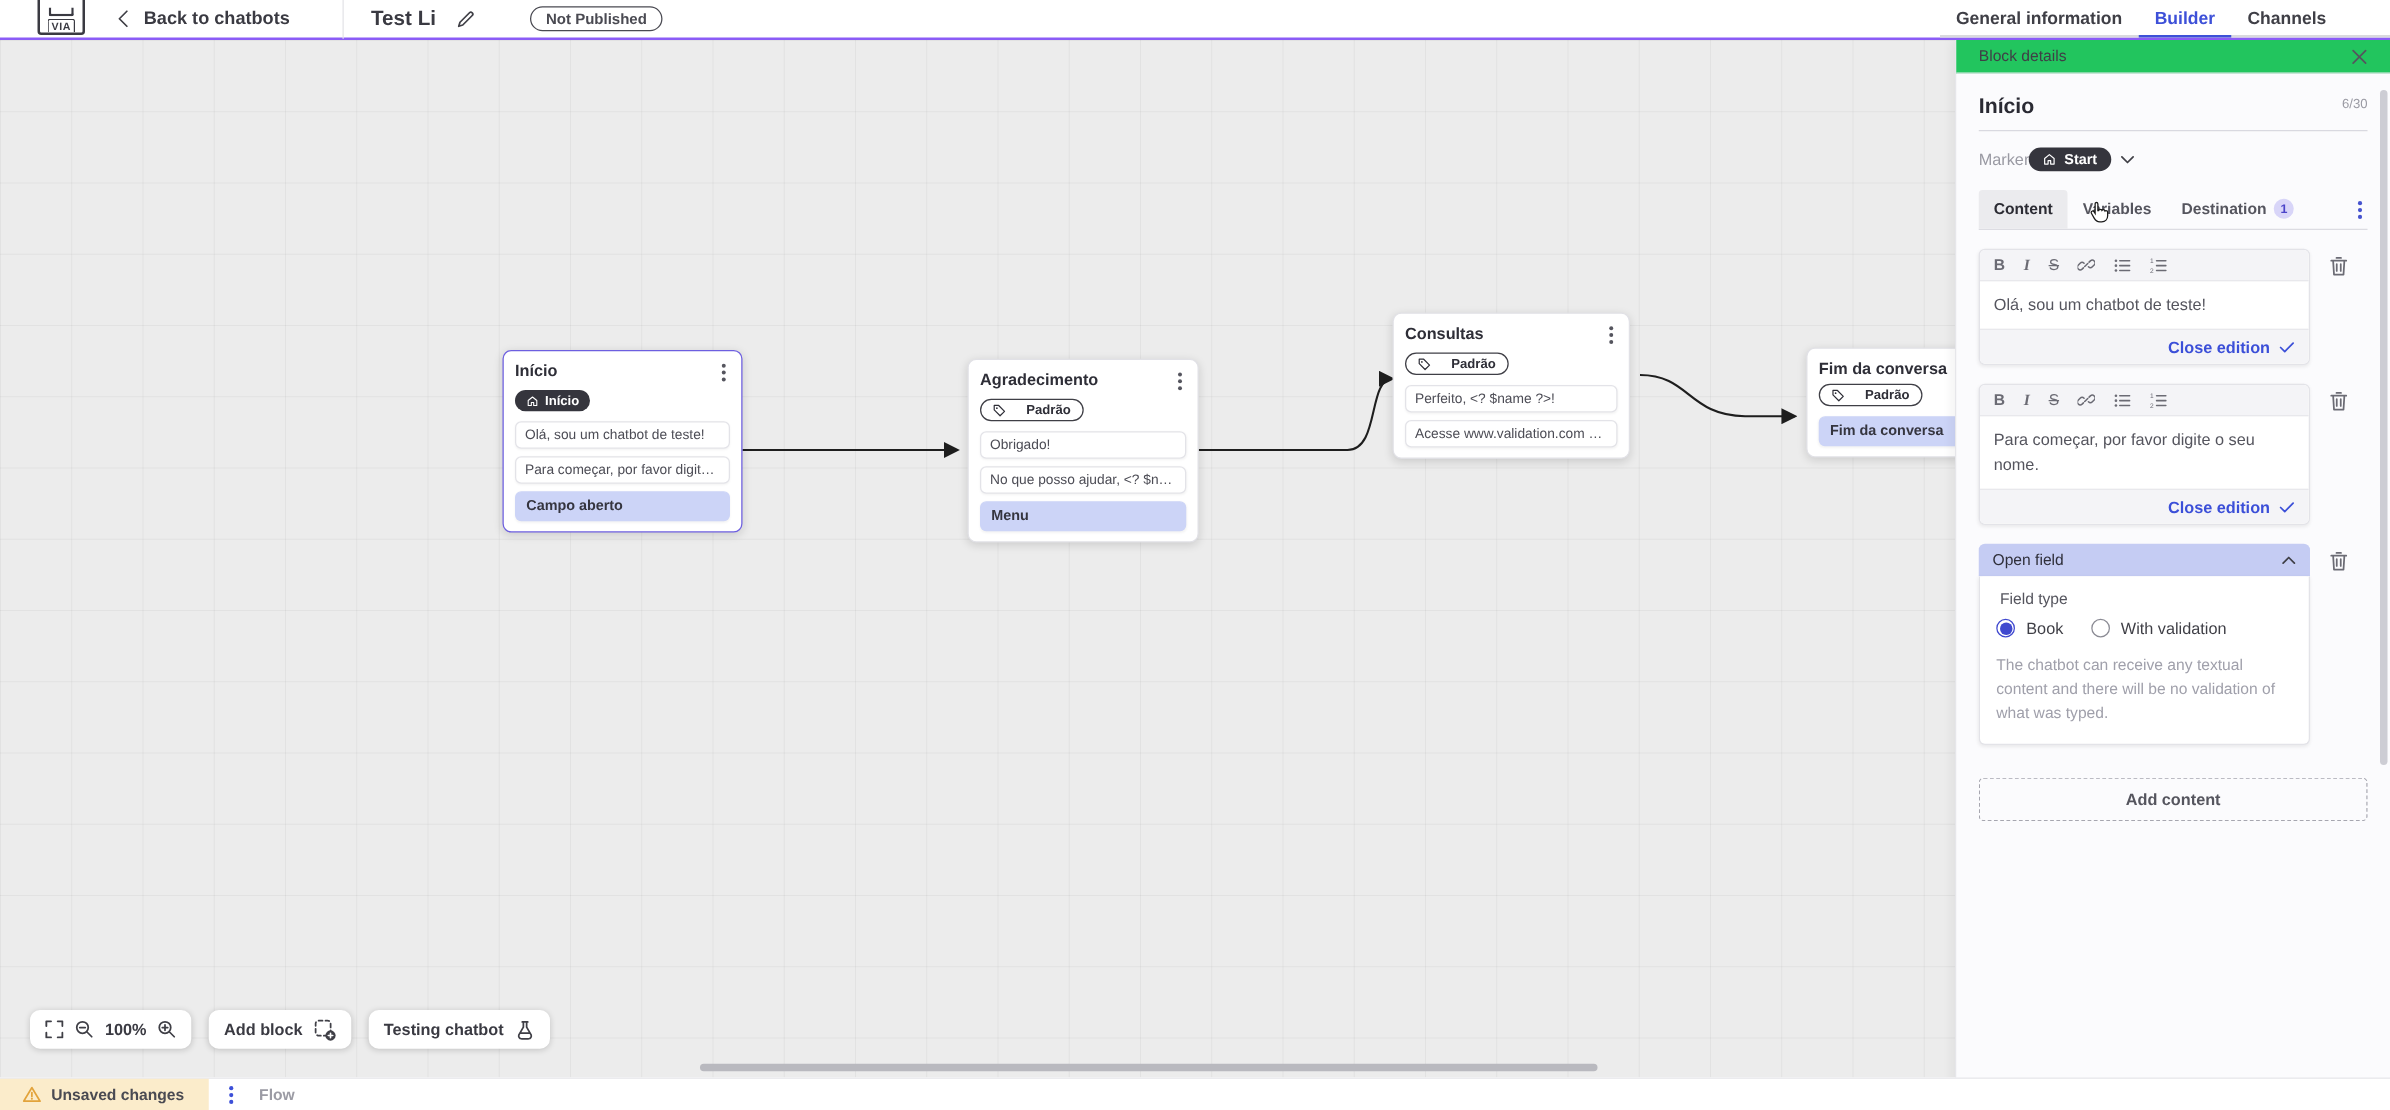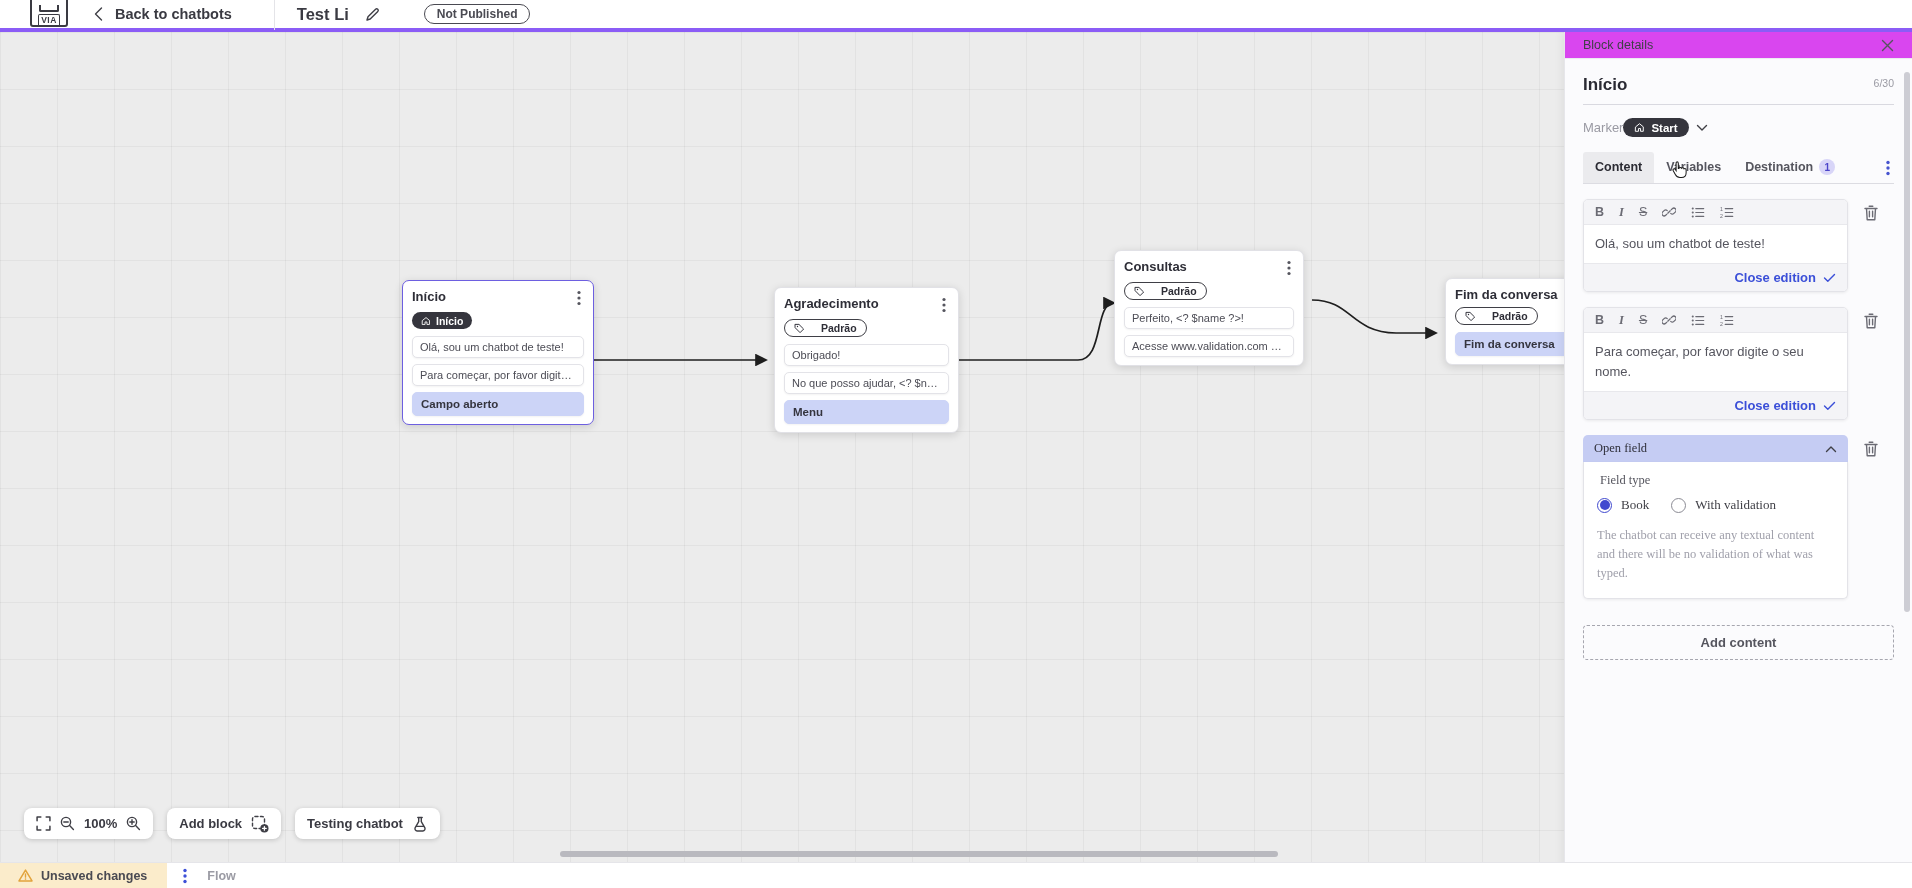--- a/index.html
+++ b/index.html
@@ -2,21 +2,21 @@
 <html><head>
 <meta charset="utf-8">
 <style>
   * { margin:0; padding:0; box-sizing:border-box; }
   html,body { width:1912px; height:888px; overflow:hidden; background:#fff;
     font-family:"Liberation Sans","DejaVu Sans",sans-serif; color:#3f3f46; }
   svg { display:block; }
 
   
   .topbar { position:absolute; left:0; top:0; width:1912px; height:32px; background:#fff;
-    border-bottom:4px solid #8b5cf6; display:flex; align-items:center; z-index:30; }
+    border-bottom:2px solid #8b5cf6; display:flex; align-items:center; z-index:30; }
   .logo { width:38px; height:34px; margin:-8px 0 0 30px; border:2px solid #3a3a42; border-radius:3px;
     display:flex; flex-direction:column; align-items:center; justify-content:flex-end; overflow:hidden; background:#fff; }
   .logo-top { width:20px; height:7px; border:2px solid #3a3a42; border-top:none; border-radius:0 0 2px 2px; margin-bottom:2px;}
   .logo-via { font-size:8.5px; font-weight:800; letter-spacing:.5px; border:1.5px solid #3a3a42;
     border-bottom:none; border-radius:2px 2px 0 0; padding:0 2px; color:#3a3a42; }
   .back-btn { display:flex; align-items:center; gap:12px; margin-left:26px; cursor:pointer; }
   .back-btn .lbl { font-size:14.5px; font-weight:700; color:#3a3a42; }
   .tb-divider { width:1px; height:32px; background:#e4e4e8; margin-left:42px; }
   .tb-title { margin-left:22px; font-size:16.5px; font-weight:700; color:#3a3a42; }
   .tb-pencil { margin-left:16px; cursor:pointer; }
@@ -71,21 +71,21 @@
     padding:0 20px 0 18px; font-size:12.5px; font-weight:700; color:#4a4a52; }
   .bb-kebab { margin-left:16px; color:#3d50d8; cursor:pointer; }
   .bb-flow { margin-left:20px; font-size:12.5px; font-weight:700; color:#9b9ba4; cursor:pointer; }
   .bb-item { margin-left:30px; display:flex; align-items:flex-end; gap:8px; font-size:12.5px;
     font-weight:700; color:#3a3a42; cursor:pointer;margin-top:38px; }
 
   
   .panel { position:absolute; left:1564px; top:32px; width:348px; height:856px; background:#fbfbfd;
     border-left:1px solid #e6e6ea; box-shadow:-3px 0 8px rgba(0,0,0,.05); z-index:20; }
   .pnl-header { height:27px; display:flex; align-items:center; justify-content:space-between;
-    padding:0 18px; background:#d946ef; border-bottom:1px solid #ececf1; }
+    padding:0 18px; background:#22c55e; border-bottom:1px solid #ececf1; }
   .pnl-header .t { font-size:12.5px; color:#3f3f46; }
   .pnl-close { cursor:pointer; color:#55555e; }
   .pnl-body { padding:16px 18px 0 18px; position:relative; }
   .name-row { display:flex; align-items:flex-start; justify-content:space-between;
     border-bottom:1px solid #d9d9e0; padding-bottom:9px; }
   .name-val { font-size:17px; font-weight:700; color:#2a2a33; }
   .name-count { font-size:10.5px; color:#9a9aa3; margin-top:2px; }
   .marker-row { margin-top:13px; display:flex; align-items:center; justify-content:flex-start; }
   .marker-lbl { font-size:13px; color:#9a9aa3; }
   .marker-right { display:flex; align-items:center; gap:7px; }
@@ -108,21 +108,21 @@
   .ed-toolbar { background:#f4f4f7; border-bottom:1px solid #e8e8ec; padding:5px 11px;
     display:flex; align-items:center; gap:15px; color:#6b6b74; }
   .ed-ic { font-size:12.5px; font-weight:700; cursor:pointer; line-height:1; }
   .ed-ic.it { font-style:italic; font-family:"Liberation Serif","DejaVu Serif",serif; }
   .ed-ic.st { text-decoration:line-through; font-weight:400; }
   .ed-body { padding:9px 11px; font-size:13px; color:#55555e; line-height:1.55; }
   .ed-footer { background:#f4f4f7; border-top:1px solid #e8e8ec; padding:6px 11px;
     display:flex; justify-content:flex-end; }
   .close-ed { display:flex; align-items:center; gap:7px; color:#3b4fd8; font-size:13px; font-weight:700; cursor:pointer; }
 
-  .openfield { flex:1;font-family:Liberation Serif, serif; }
+  .openfield { flex:1; }
   .of-header { background:#c5ccf3; border-radius:5px 5px 0 0; padding:6px 11px; display:flex;
     align-items:center; justify-content:space-between; cursor:pointer; }
   .of-header .t { font-size:12.5px; color:#2f2f3a; }
   .of-body { background:#fff; border:1px solid #e3e3e8; border-top:none; border-radius:0 0 5px 5px;
     padding:11px 13px 15px 13px; box-shadow:0 1px 3px rgba(0,0,0,.07); }
   .ft-label { font-size:12.5px; color:#55555e; margin-left:3px; }
   .radio-line { display:flex; align-items:center; gap:22px; margin-top:9px; }
   .radio-opt { display:flex; align-items:center; gap:9px; font-size:13px; color:#3f3f46; cursor:pointer; }
   .radio { width:15px; height:15px; border-radius:50%; border:1.5px solid #8b8b94; background:#fff;
     display:flex; align-items:center; justify-content:center; }
@@ -154,20 +154,31 @@
     <span class="lbl">Back to chatbots</span>
   </div>
   <div class="tb-divider"></div>
   <div class="tb-title">Test Li</div>
   <div class="tb-pencil">
     <svg width="15" height="15" viewBox="0 0 15 15">
         <path class="ic" d="M2 13 L3 9.8 L10.6 2.2 a1.5 1.5 0 0 1 2.1 0 l0.1 0.1 a1.5 1.5 0 0 1 0 2.1 L5.2 12 L2 13 Z"></path>
       </svg>
   </div>
   <div class="status-badge">Not Published</div>
+  <div class="tb-tabs">
+    <div class="tb-tab">
+        <span>General information</span>
+      </div>
+    <div class="tb-tab active">
+        <span>Builder</span>
+      </div>
+    <div class="tb-tab">
+        <span>Channels</span>
+      </div>
+  </div>
 </div>
 
 <div class="canvas">
   <svg class="connectors" width="1564" height="830">
     <defs>
       <marker id="arr" viewBox="0 0 10 10" refX="8.5" refY="5" markerWidth="7.5" markerHeight="7.5" orient="auto">
         <path d="M0 0 L10 5 L0 10 Z" fill="#1e1e1e"></path>
       </marker>
     </defs>
     <path d="M 594 328 H 766" stroke="#1e1e1e" stroke-width="1.7" fill="none" marker-end="url(#arr)"></path>

